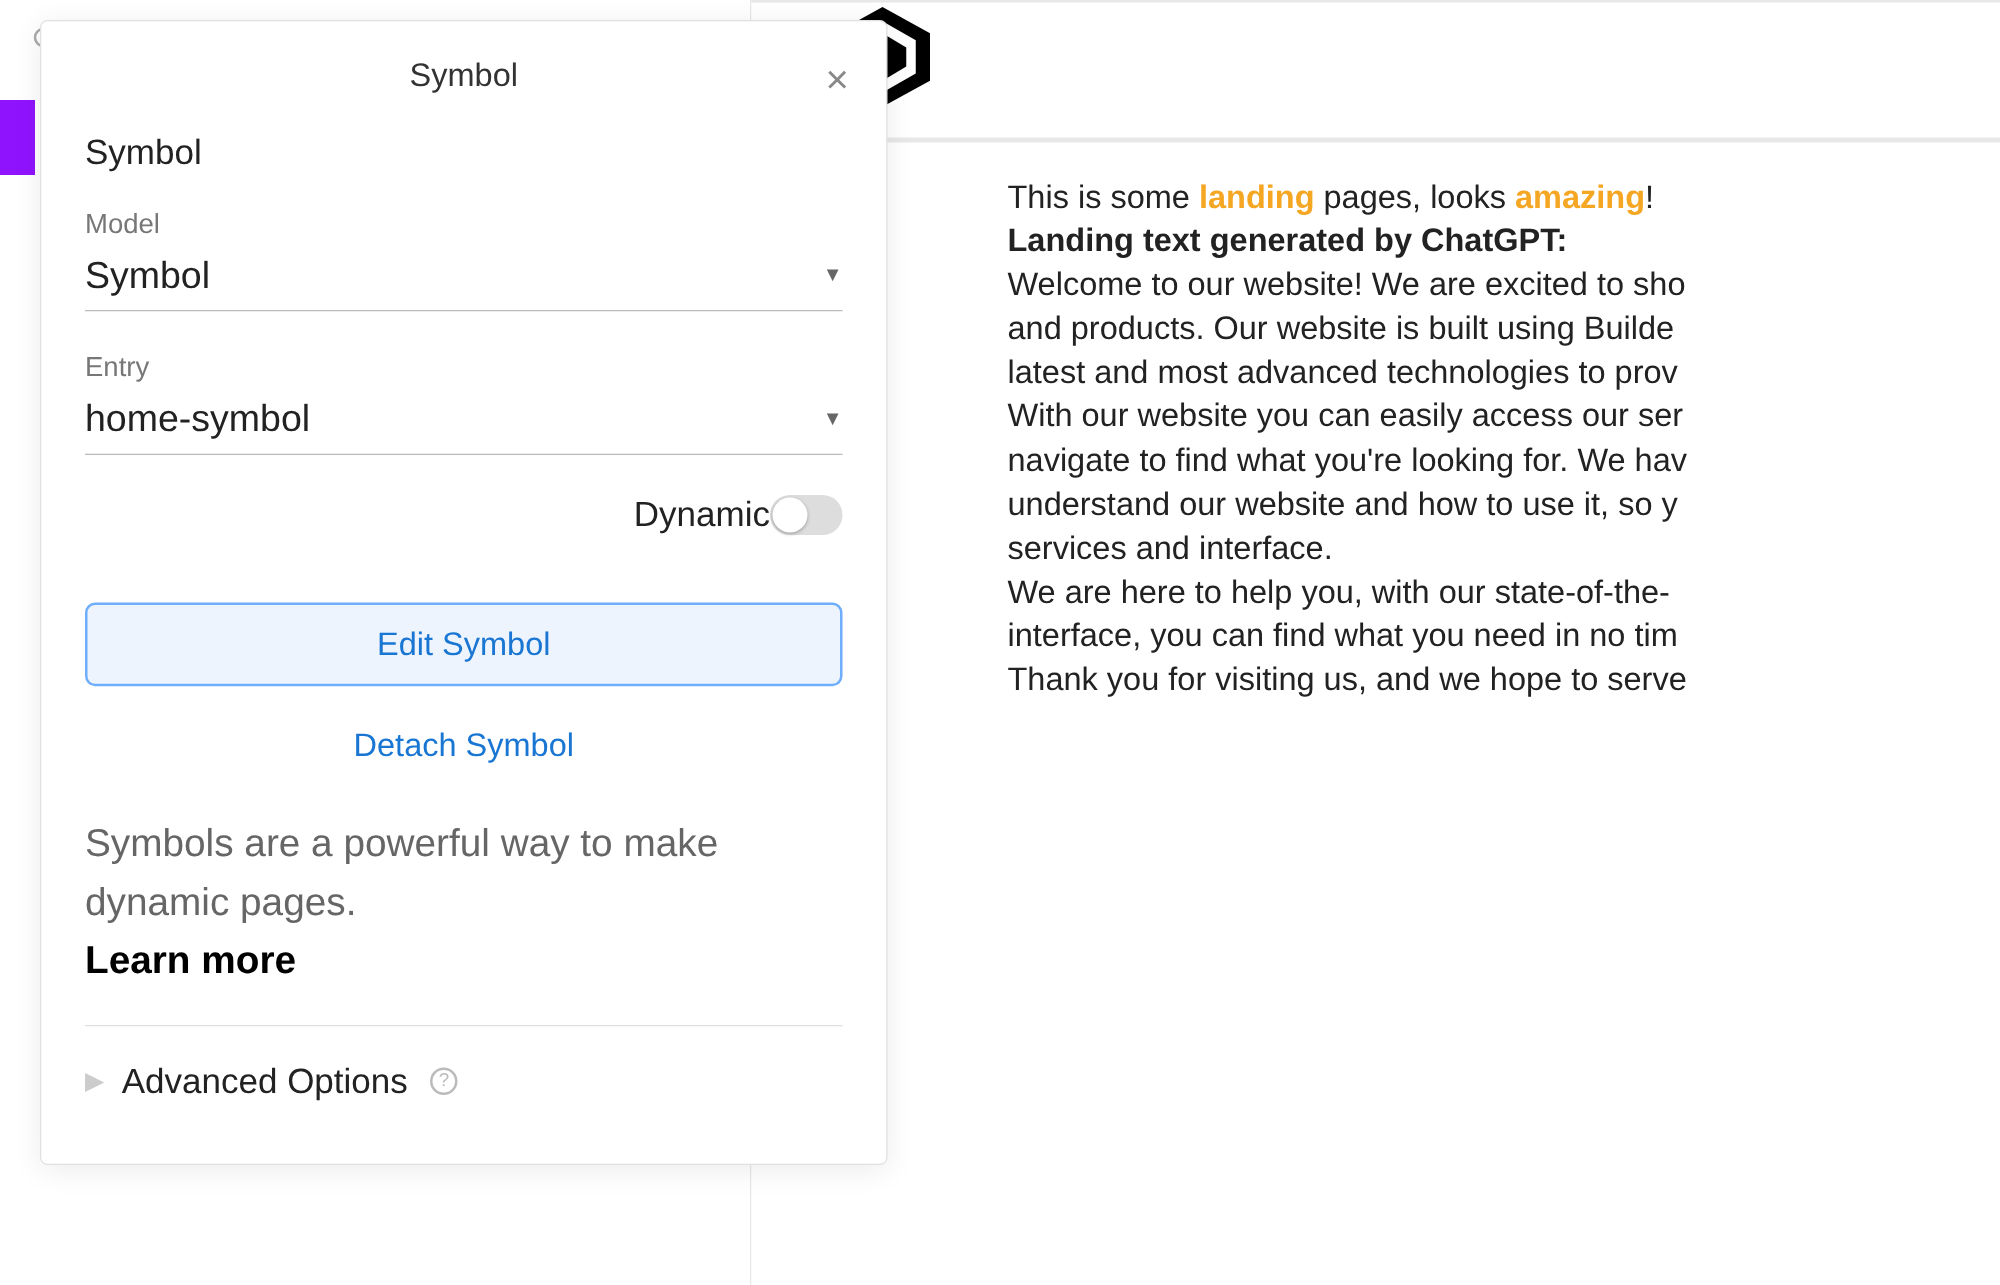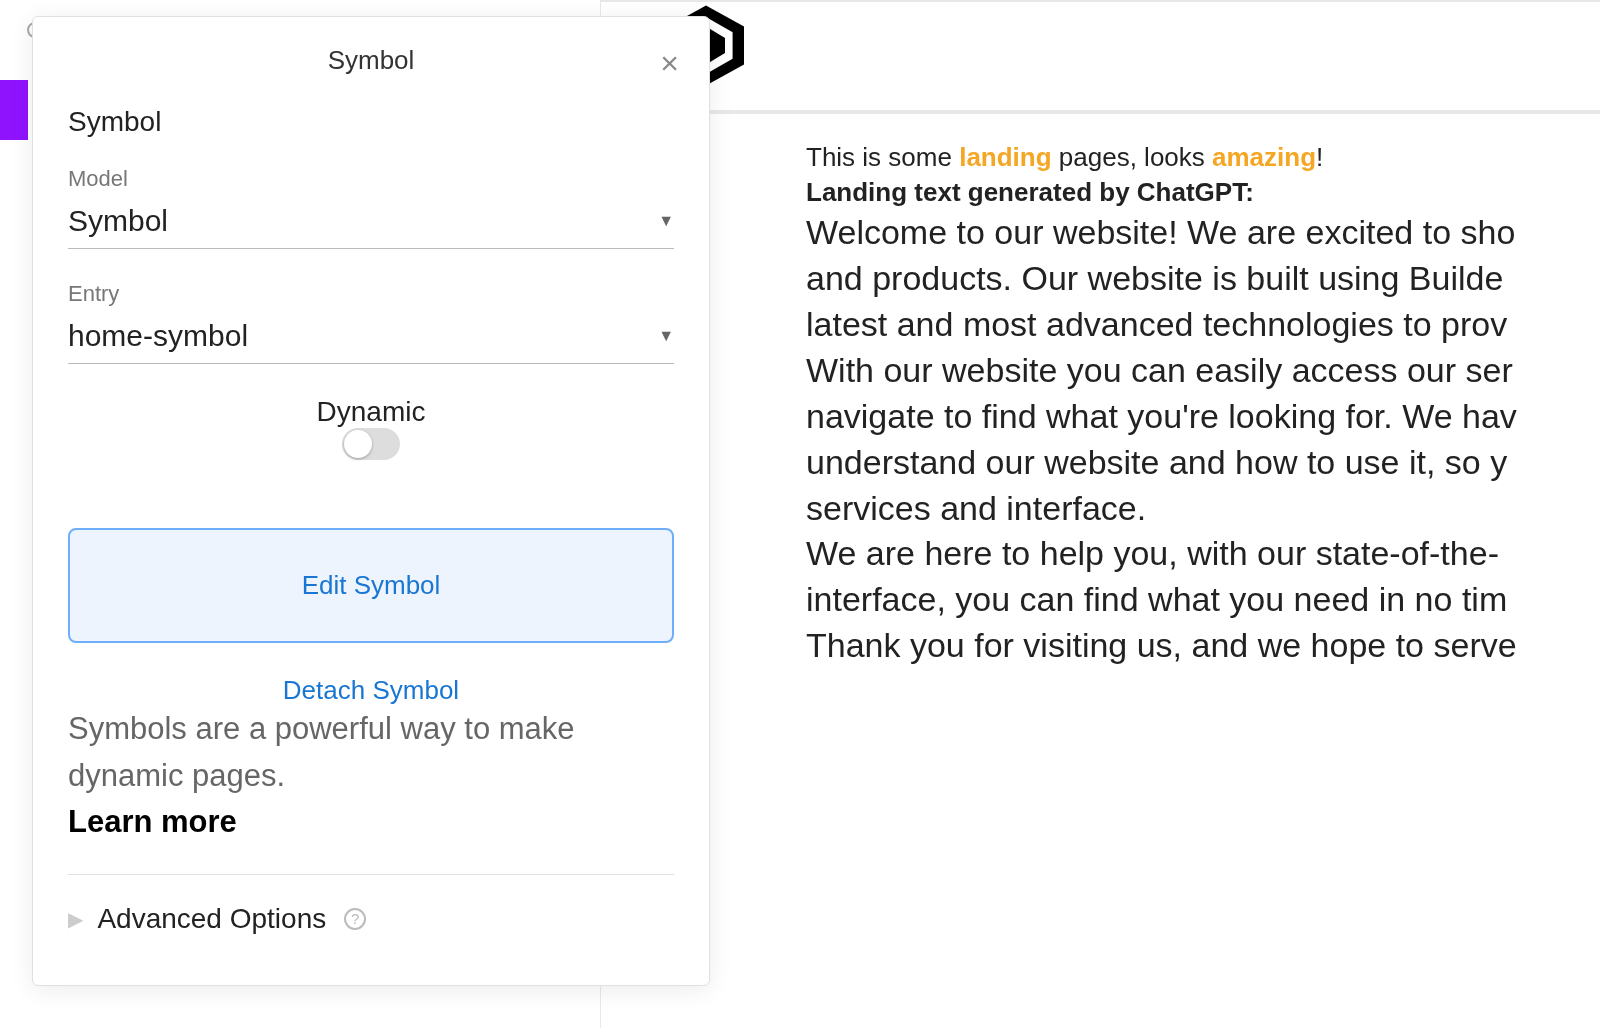--- a/index.html
+++ b/index.html
@@ -100,24 +100,23 @@
       font-size: 30px;
       color: #222;
       font-weight: 400;
     }
     .chevron {
       font-size: 16px;
       color: #666;
     }
     .dynamic-row {
       display: flex;
-      justify-content: center;
-      align-items: center;
-      margin: 30px 0 68px;
-      flex-direction: column;
+      justify-content: flex-end;
+      align-items: center;
+      margin: 30px 0 54px;
     }
     .dynamic-label {
       font-size: 28px;
       color: #222;
     }
     .toggle {
       width: 58px;
       height: 32px;
       background: #ddd;
       border-radius: 16px;
@@ -129,39 +128,40 @@
       height: 28px;
       background: #fff;
       border-radius: 50%;
       position: absolute;
       left: 2px;
       top: 2px;
       box-shadow: 0 1px 3px rgba(0,0,0,0.3);
     }
     .edit-btn {
       width: 100%;
-      padding: 40px;
+      padding: 16px;
       background: #edf4fe;
       border: 2px solid #6eaefb;
       border-radius: 8px;
       color: #1976d2;
       font-size: 26px;
       font-weight: 400;
       cursor: pointer;
       margin-bottom: 32px;
     }
     .detach-btn {
       display: block;
       width: 100%;
       text-align: center;
       color: #1976d2;
       font-size: 26px;
       background: none;
       border: none;
       cursor: pointer;
+      margin-bottom: 40px;
     }
     .info-text {
       text-align: left;
       color: #666;
       font-size: 31px;
       line-height: 1.5;
     }
     .learn-more {
       color: #000000;
       font-weight: 600;
@@ -241,21 +241,21 @@
     }
     .highlight {
       color: #f5a623;
       font-weight: 700;
     }
     .content-heading {
       font-weight: 700;
       font-size: 26px;
     }
     .content-body {
-      font-size: 34px;
+      font-size: 26px;
     }
   </style>
 </head>
 <body>
 
 <div class="purple-strip"></div>
 
 <div class="search-bar">
   <svg class="search-icon" viewBox="0 0 24 24" fill="none" stroke="#aaa" stroke-width="2">
     <circle cx="10" cy="10" r="7"></circle>

